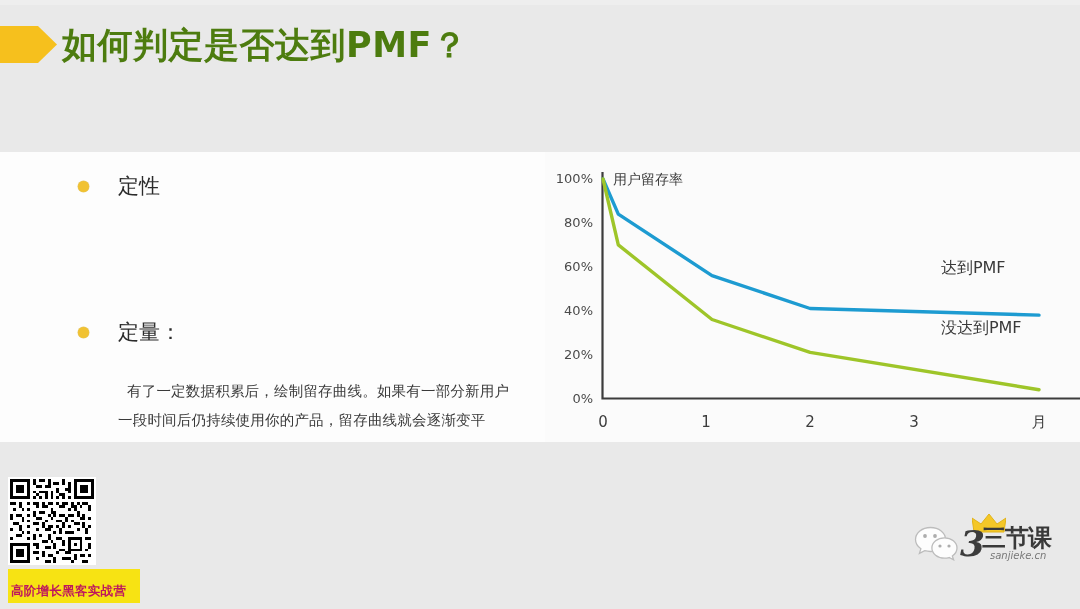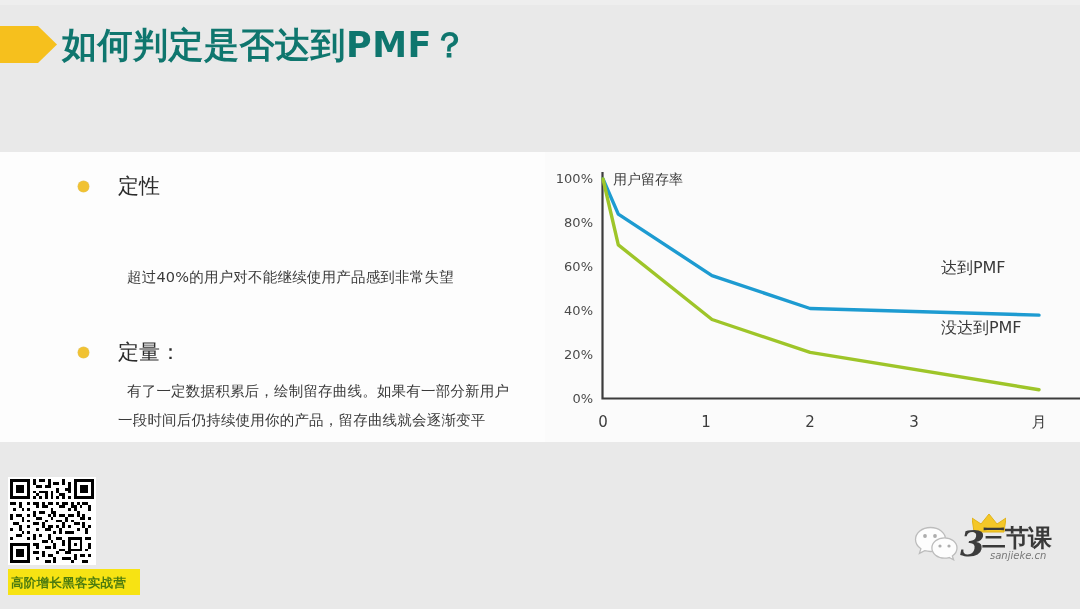--- a/index.html
+++ b/index.html
@@ -15,21 +15,21 @@
 
   
   .header{position:absolute;left:0;top:16px;width:1080px;height:62px;}
   .arrow-marker{
     position:absolute;left:0;top:10px;width:57px;height:37px;
     background:#f6c01d;
     clip-path:polygon(0 0, 38px 0, 57px 50%, 38px 100%, 0 100%);
   }
   .slide-title{
     position:absolute;left:62px;top:6px;
-    font-size:35px;font-weight:bold;color:#0f766e;
+    font-size:35px;font-weight:bold;color:#4d7c0f;
     letter-spacing:.5px;white-space:nowrap;
     font-family:"DejaVu Sans","Liberation Sans",sans-serif;
   }
   .sub-head{
     position:absolute;left:62px;top:98px;
     font-size:31px;color:#f0c02e;font-weight:500;white-space:nowrap;
     font-family:"DejaVu Sans","Liberation Sans",sans-serif;
   }
   .sub-head .num{color:#f2c64a;}
 
@@ -63,22 +63,22 @@
   .chart-svg{display:block;}
 
   
   .footer{position:absolute;left:0;top:442px;width:1080px;height:167px;background:#e9e9e9;}
   .qr-block{position:absolute;left:8px;top:35px;width:88px;}
   .qr-code{
     width:88px;height:88px;background:#ffffff;padding:2px;box-sizing:border-box;
     display:block;
   }
   .qr-caption{
-    margin-top:4px;background:#f7e313;color:#4d7c0f;
-    font-size:12.5px;font-weight:bold;padding:6px 3px 3px 3px;
+    margin-top:4px;background:#f7e313;color:#be185d;
+    font-size:12.5px;font-weight:bold;padding:14px 3px 3px 3px;
     white-space:nowrap;letter-spacing:.3px;
     font-family:"DejaVu Sans","Liberation Sans",sans-serif;
     width:132px;box-sizing:border-box;
   }
   .watermark{
     position:absolute;right:8px;top:78px;
     display:flex;align-items:center;gap:9px;opacity:.92;
   }
   .wechat-icon{flex:0 0 auto;}
   .wm-text{
@@ -118,23 +118,22 @@
 
   <div class="panel">
     <div class="panel-left"></div>
     <div class="panel-right"></div>
   </div>
 
   <div class="bullet-row" style="left:78px;top:172px;text-align:right;">
     <span class="dot"></span>
     <span class="bullet-label">定性</span>
   </div>
-  <div class="body-line" style="left:127px;top:268px;">超过40%的用户对不能继续使用产品感到非常失望</div>
-
-  <div class="bullet-row" style="left:78px;top:318px;margin-top:20px;">
+
+  <div class="bullet-row" style="left:78px;top:318px;">
     <span class="dot"></span>
     <span class="bullet-label">定量：</span>
   </div>
   <div class="body-line" style="left:118px;top:411px;">一段时间后仍持续使用你的产品，留存曲线就会逐渐变平</div>
   <div class="body-line" style="left:127px;top:382px;">有了一定数据积累后，绘制留存曲线。如果有一部分新用户</div>
 
   <div class="chart-wrap">
     <svg class="chart-svg" width="535" height="290" viewBox="0 0 535 290">
       <rect x="0" y="0" width="535" height="290" fill="#fbfbfb"></rect>
 

